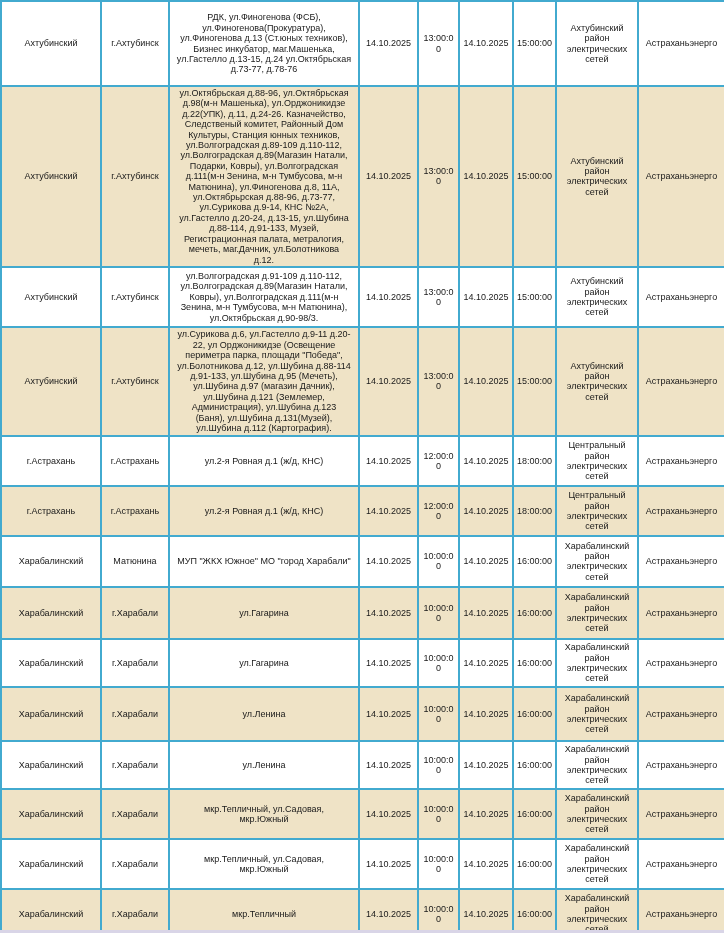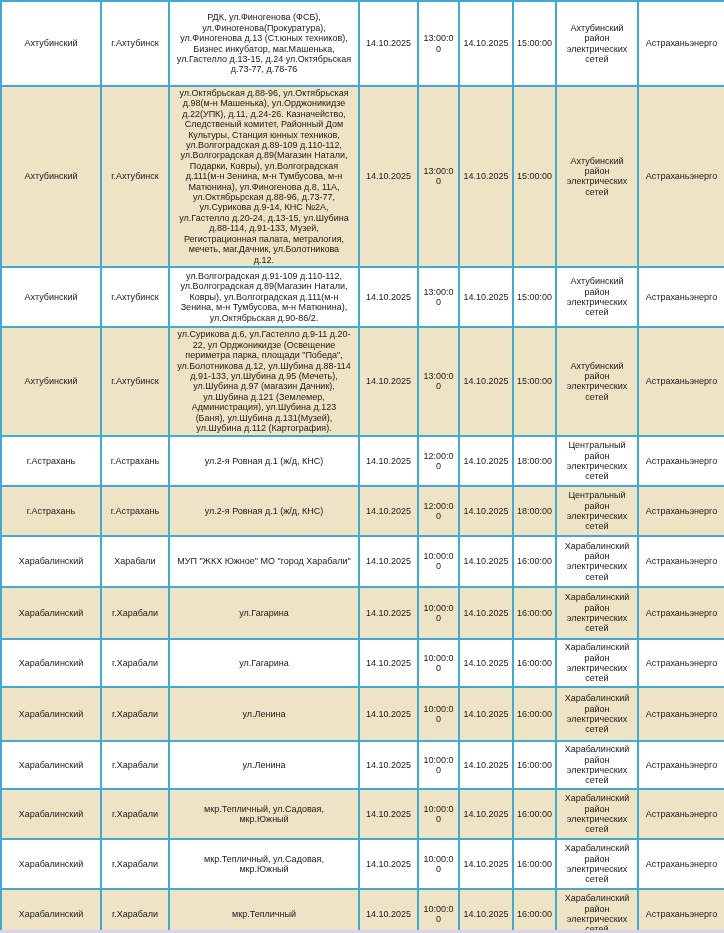--- a/index.html
+++ b/index.html
@@ -91,21 +91,21 @@
 сетей</td>
           <td>Астраханьэнерго</td>
         </tr>
         <tr style="height: 60px;">
           <td>Ахтубинский</td>
           <td>г.Ахтубинск</td>
           <td class="addr">ул.Волгоградская д.91-109 д.110-112,
 ул.Волгоградская д.89(Магазин Натали,
 Ковры), ул.Волгоградская д.111(м-н
 Зенина, м-н Тумбусова, м-н Матюнина),
-ул.Октябрьская д.90-86/2.</td>
+ул.Октябрьская д.90-98/3.</td>
           <td>14.10.2025</td>
           <td>13:00:00</td>
           <td>14.10.2025</td>
           <td>15:00:00</td>
           <td class="net">Ахтубинский
 район
 электрических
 сетей</td>
           <td>Астраханьэнерго</td>
         </tr>
@@ -155,21 +155,21 @@
           <td>14.10.2025</td>
           <td>18:00:00</td>
           <td class="net">Центральный
 район
 электрических
 сетей</td>
           <td>Астраханьэнерго</td>
         </tr>
         <tr style="height: 51px;">
           <td>Харабалинский</td>
-          <td>Харабали</td>
+          <td>Матюнина</td>
           <td class="addr">МУП "ЖКХ Южное" МО "город Харабали"</td>
           <td>14.10.2025</td>
           <td>10:00:00</td>
           <td>14.10.2025</td>
           <td>16:00:00</td>
           <td class="net">Харабалинский
 район
 электрических
 сетей</td>
           <td>Астраханьэнерго</td>

